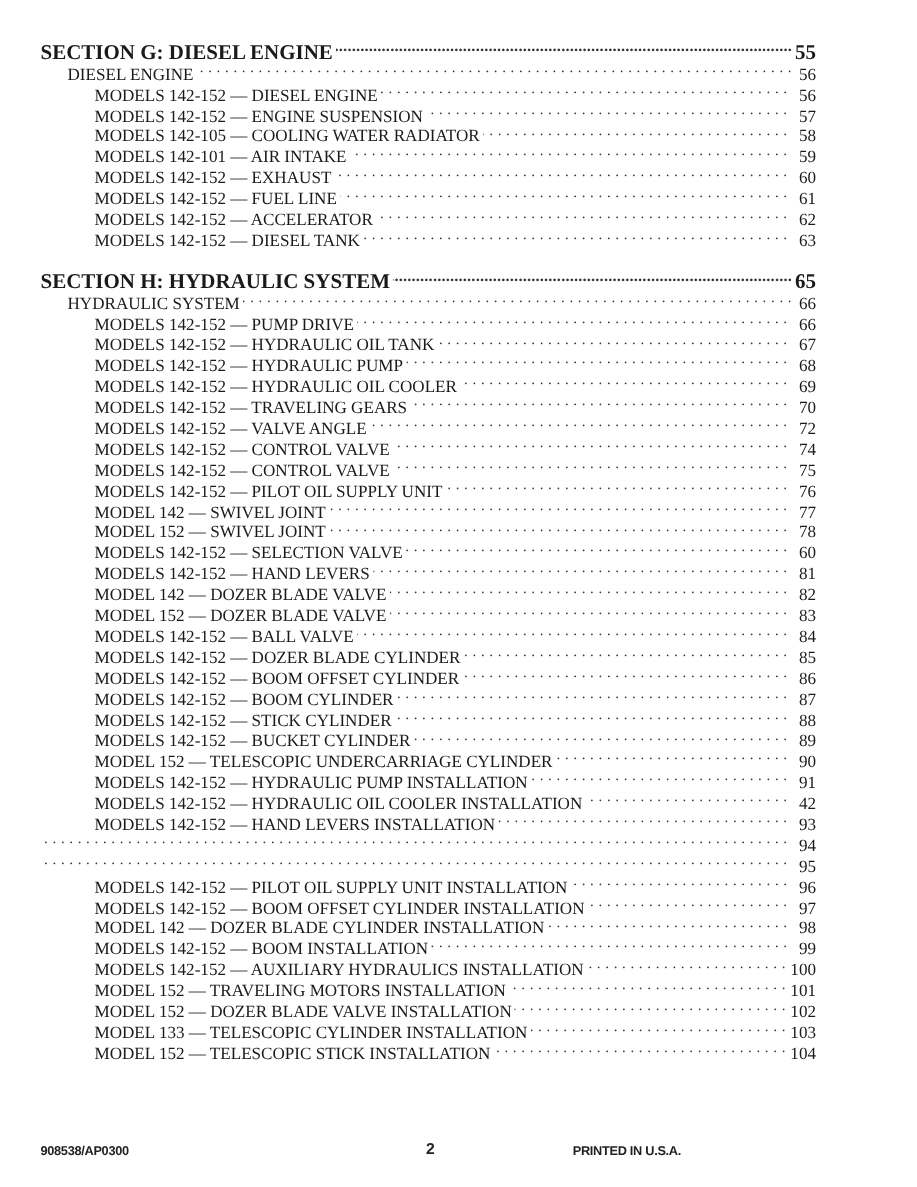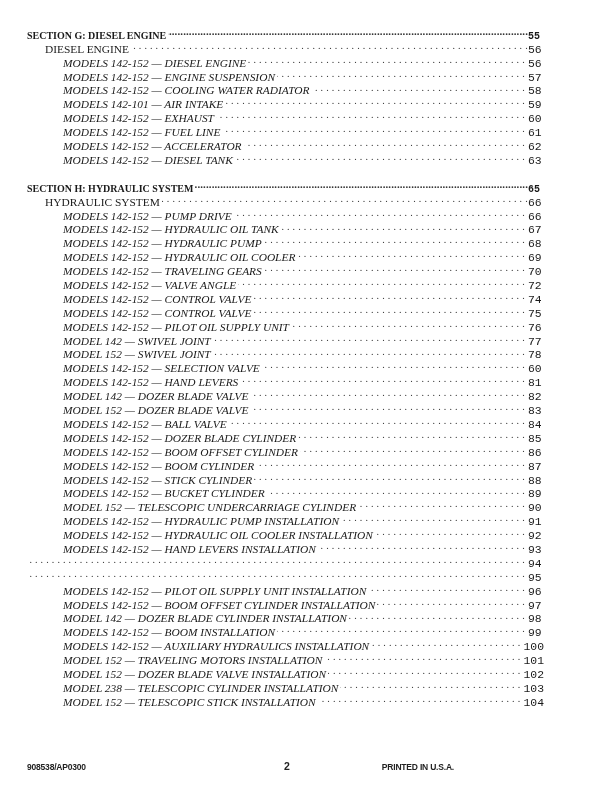--- a/index.html
+++ b/index.html
@@ -58,46 +58,45 @@
       content: ". . . . . . . . . . . . . . . . . . . . . . . . . . . . . . . . . . . . . . . . . . . . . . . . . . . . . . . . . . . . . . . . . . . . . . . . . . . . . . . . . . . . . . . . . . . . . . . . . . . . . . . . . . . . . . . . .";
       position: absolute;
       right: 0;
       white-space: nowrap;
       letter-spacing: 0.3px;
       font-size: 10px;
       color: #333;
     }
     .row .page-num {
       flex: 0 0 auto;
+      text-align: right;
       min-width: 16px;
       padding-left: 3px;
-      font-family: Liberation Mono, monospace;
     }
     .row.level-0 {
       font-weight: bold;
-      font-size: 10px;
+      font-size: 14px;
     }
     .row.level-0 .leader::before {
       font-weight: bold;
       letter-spacing: 0.1px;
       content: "..................................................................................................................................................................................................................";
       font-size: 11px;
     }
     .row.level-0 .page-num {
       padding-left: 0;
     }
     .row.level-1 .label {
       padding-left: 18px;
     }
     .row.level-1 .page-num {
       padding-left: 0;
     }
     .row.level-2 .label {
       padding-left: 36px;
-      font-style: italic;
     }
     .footer {
       position: absolute;
       left: 0;
       top: 760px;
       width: 526px;
       height: 16px;
       font-family: "Liberation Sans", "DejaVu Sans", sans-serif;
       font-weight: bold;
       font-size: 8.5px;
@@ -142,21 +141,21 @@
           <span class="label">MODELS 142-152 — DIESEL ENGINE</span>
           <span class="leader"></span>
           <span class="page-num">56</span>
         </div>
         <div class="row level-2">
           <span class="label">MODELS 142-152 — ENGINE SUSPENSION</span>
           <span class="leader"></span>
           <span class="page-num">57</span>
         </div>
         <div class="row level-2">
-          <span class="label">MODELS 142-152 — COOLING WATER RADIATOR</span>
+          <span class="label">MODELS 142-105 — COOLING WATER RADIATOR</span>
           <span class="leader"></span>
           <span class="page-num">58</span>
         </div>
         <div class="row level-2">
           <span class="label">MODELS 142-101 — AIR INTAKE</span>
           <span class="leader"></span>
           <span class="page-num">59</span>
         </div>
         <div class="row level-2">
           <span class="label">MODELS 142-152 — EXHAUST</span>
@@ -301,21 +300,21 @@
           <span class="page-num">90</span>
         </div>
         <div class="row level-2">
           <span class="label">MODELS 142-152 — HYDRAULIC PUMP INSTALLATION</span>
           <span class="leader"></span>
           <span class="page-num">91</span>
         </div>
         <div class="row level-2">
           <span class="label">MODELS 142-152 — HYDRAULIC OIL COOLER INSTALLATION</span>
           <span class="leader"></span>
-          <span class="page-num">92</span>
+          <span class="page-num">42</span>
         </div>
         <div class="row level-2">
           <span class="label">MODELS 142-152 — HAND LEVERS INSTALLATION</span>
           <span class="leader"></span>
           <span class="page-num">93</span>
         </div>
         <div class="row level-2">
           <span class="leader"></span>
           <span class="page-num">94</span>
         </div>
@@ -352,21 +351,21 @@
           <span class="label">MODEL 152 — TRAVELING MOTORS INSTALLATION</span>
           <span class="leader"></span>
           <span class="page-num">101</span>
         </div>
         <div class="row level-2">
           <span class="label">MODEL 152 — DOZER BLADE VALVE INSTALLATION</span>
           <span class="leader"></span>
           <span class="page-num">102</span>
         </div>
         <div class="row level-2">
-          <span class="label">MODEL 238 — TELESCOPIC CYLINDER INSTALLATION</span>
+          <span class="label">MODEL 133 — TELESCOPIC CYLINDER INSTALLATION</span>
           <span class="leader"></span>
           <span class="page-num">103</span>
         </div>
         <div class="row level-2">
           <span class="label">MODEL 152 — TELESCOPIC STICK INSTALLATION</span>
           <span class="leader"></span>
           <span class="page-num">104</span>
         </div>
       </div>
     </div>

